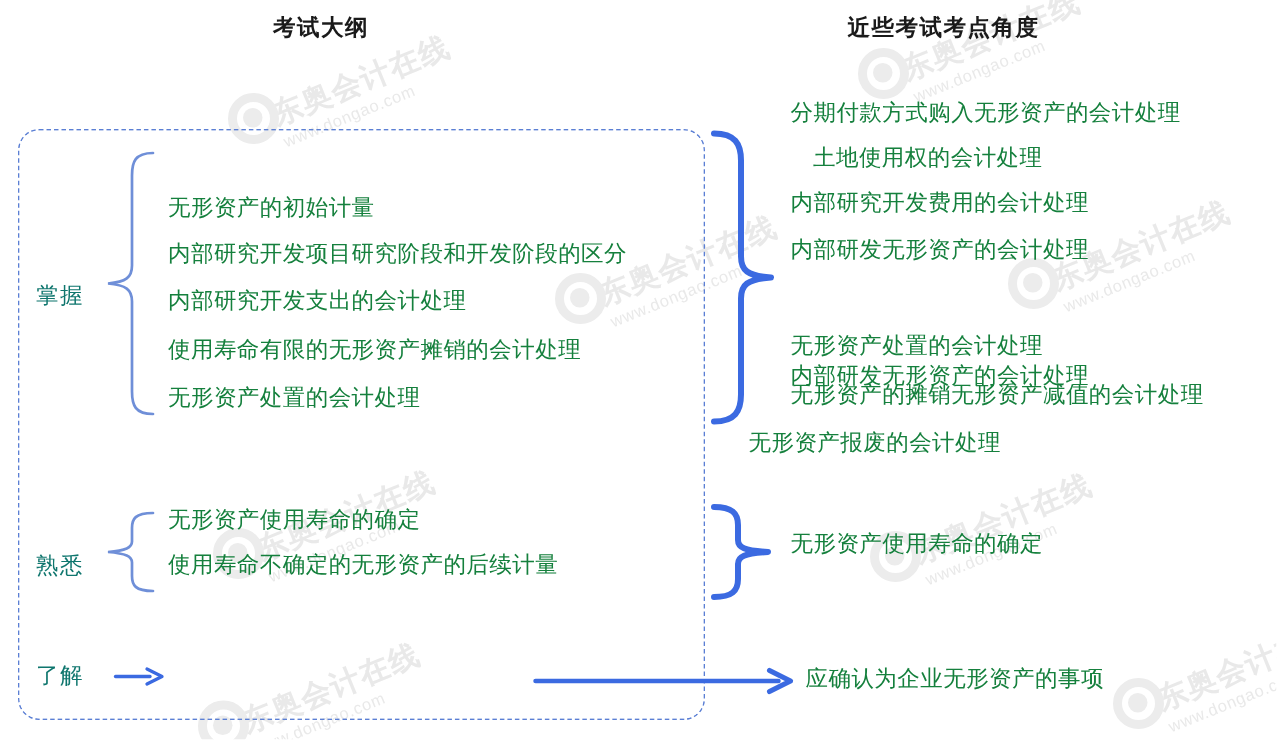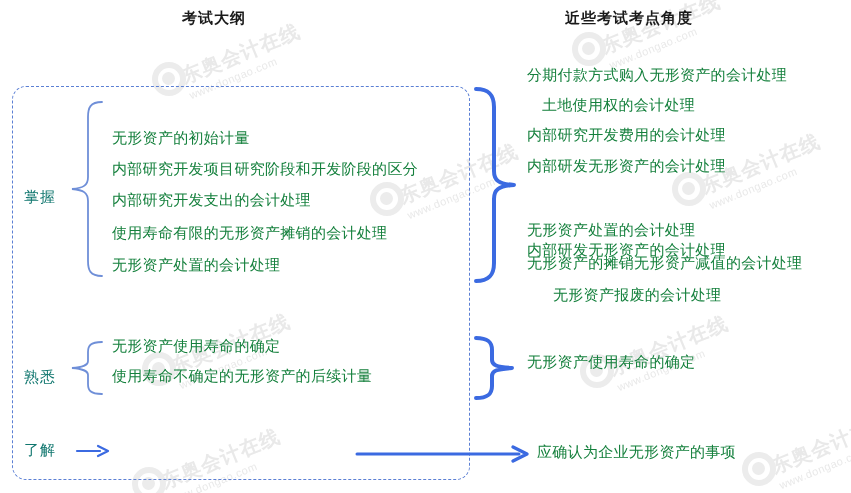--- a/index.html
+++ b/index.html
@@ -202,19 +202,19 @@
     <path d="M158 4 L172 11 L158 18" fill="none" stroke="#3b6ae1" stroke-width="3.4" stroke-linecap="round" stroke-linejoin="round"></path>
   </svg>
 
   <div class="item" style="left:527px; top:66px;">分期付款方式购入无形资产的会计处理</div>
   <div class="item" style="left:542px; top:96px;">土地使用权的会计处理</div>
   <div class="item" style="left:527px; top:126px;">内部研究开发费用的会计处理</div>
   <div class="item" style="left:527px; top:157px;">内部研发无形资产的会计处理</div>
   <div class="item" style="left:527px; top:200px;margin-top:41px;">内部研发无形资产的会计处理</div>
   <div class="item" style="left:527px; top:221px;">无形资产处置的会计处理</div>
   <div class="item" style="left:527px; top:254px;">无形资产的摊销无形资产减值的会计处理</div>
-  <div class="item" style="left:553px; top:286px;">无形资产报废的会计处理</div>
+  <div class="item" style="left:499px; top:286px;">无形资产报废的会计处理</div>
 
   <div class="item" style="left:527px; top:353px;">无形资产使用寿命的确定</div>
 
   <div class="item" style="left:537px; top:443px;">应确认为企业无形资产的事项</div>
 
 </div>
 
 </body></html>

